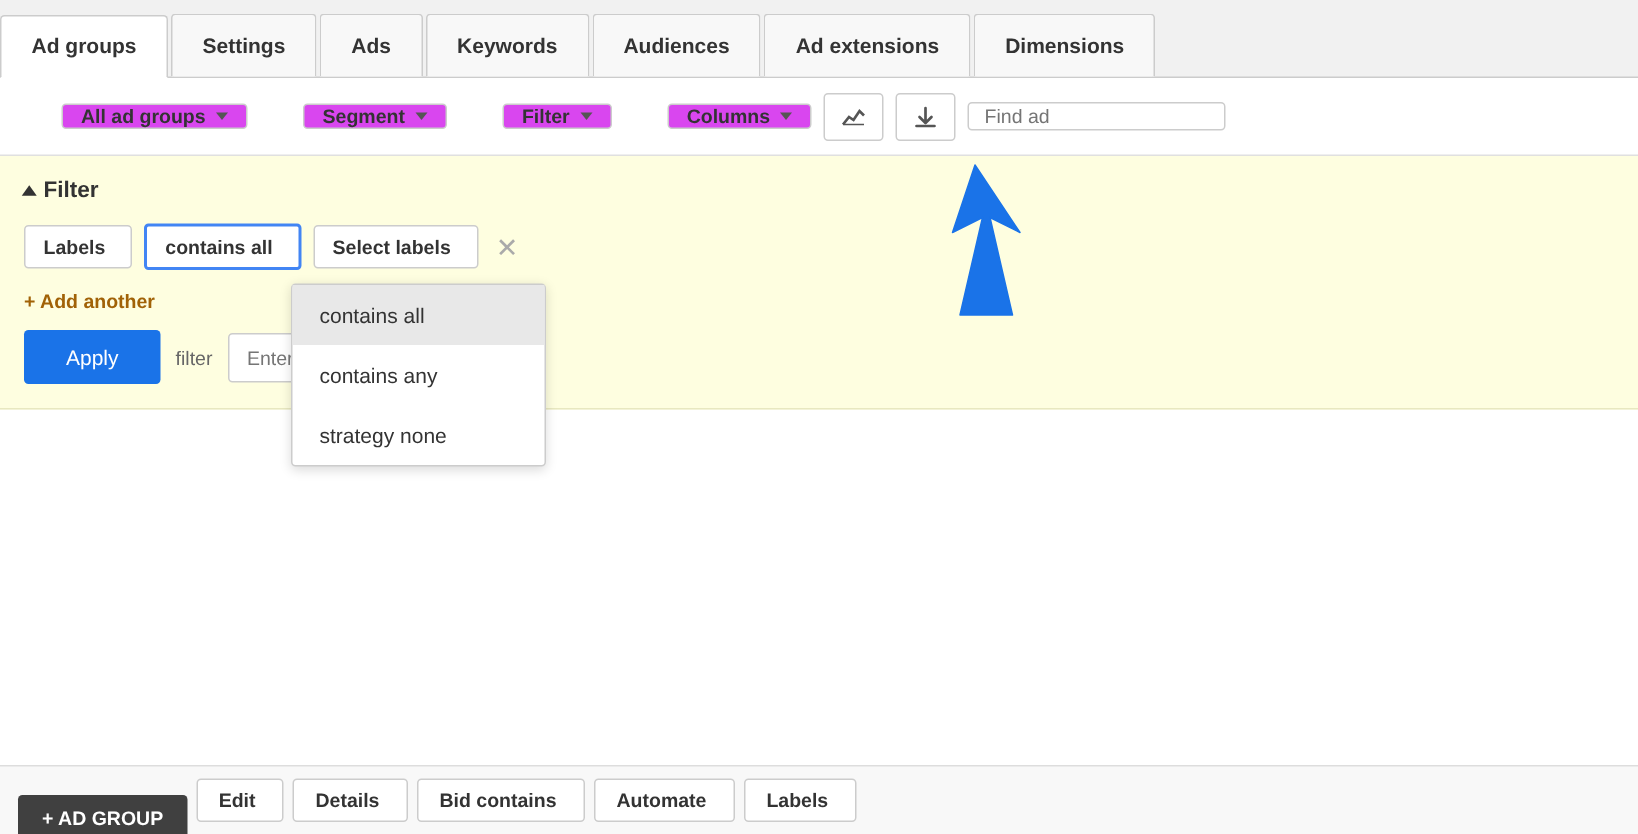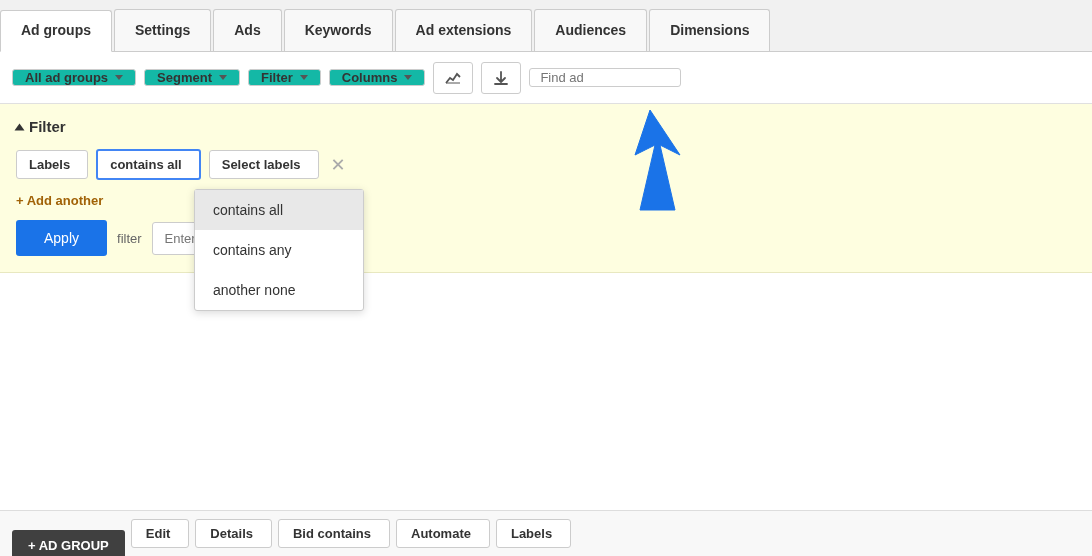--- a/index.html
+++ b/index.html
@@ -52,27 +52,28 @@
       gap: 8px;
       background: #fff;
       height: 52px;
     }
     .toolbar-btn {
       display: flex;
       align-items: center;
       gap: 5px;
       padding: 0 12px;
       border: 1px solid #ccc;
-      background: #14b8a6;
+      background: #d946ef;
       border-radius: 3px;
       cursor: pointer;
       font-size: 13px;
       font-weight: 600;
       color: #333;
       white-space: nowrap;
+      margin-left: 29px;
     }
     .toolbar-btn .arrow-down {
       display: inline-block;
       width: 0;
       height: 0;
       border-left: 4px solid transparent;
       border-right: 4px solid transparent;
       border-top: 5px solid #555;
       margin-left: 2px;
     }
@@ -88,21 +89,21 @@
       background: #fff;
       border-radius: 3px;
       cursor: pointer;
     }
     .find-input {
       border: 1px solid #ccc;
       border-radius: 3px;
       padding: 1px 10px;
       font-size: 13px;
       color: #999;
-      width: 152px;
+      width: 172px;
       background: #fff;
     }
 
     
     .filter-section {
       background: #fefee0;
       border-bottom: 1px solid #e8e8c0;
       padding: 14px 16px 16px;
     }
     .filter-title {
@@ -276,24 +277,24 @@
   <div class="tab">
     <span>Settings</span>
   </div>
   <div class="tab">
     <span>Ads</span>
   </div>
   <div class="tab">
     <span>Keywords</span>
   </div>
   <div class="tab">
+    <span>Audiences</span>
+  </div>
+  <div class="tab">
     <span>Ad extensions</span>
-  </div>
-  <div class="tab">
-    <span>Audiences</span>
   </div>
   <div class="tab">
     <span>Dimensions</span>
   </div>
 </div>
 
 <div class="toolbar">
   <button class="toolbar-btn">
     <span>All ad groups</span>
     <span class="arrow-down"></span>
@@ -347,21 +348,21 @@
     <span class="close-btn">✕</span>
 
     <div class="dropdown-menu">
       <div class="dropdown-item selected">
         <span>contains all</span>
       </div>
       <div class="dropdown-item">
         <span>contains any</span>
       </div>
       <div class="dropdown-item">
-        <span>another none</span>
+        <span>strategy none</span>
       </div>
     </div>
   </div>
 
   <div class="add-another">
     <span>+ Add another</span>
   </div>
 
   <div class="apply-row">
     <button class="apply-btn">

